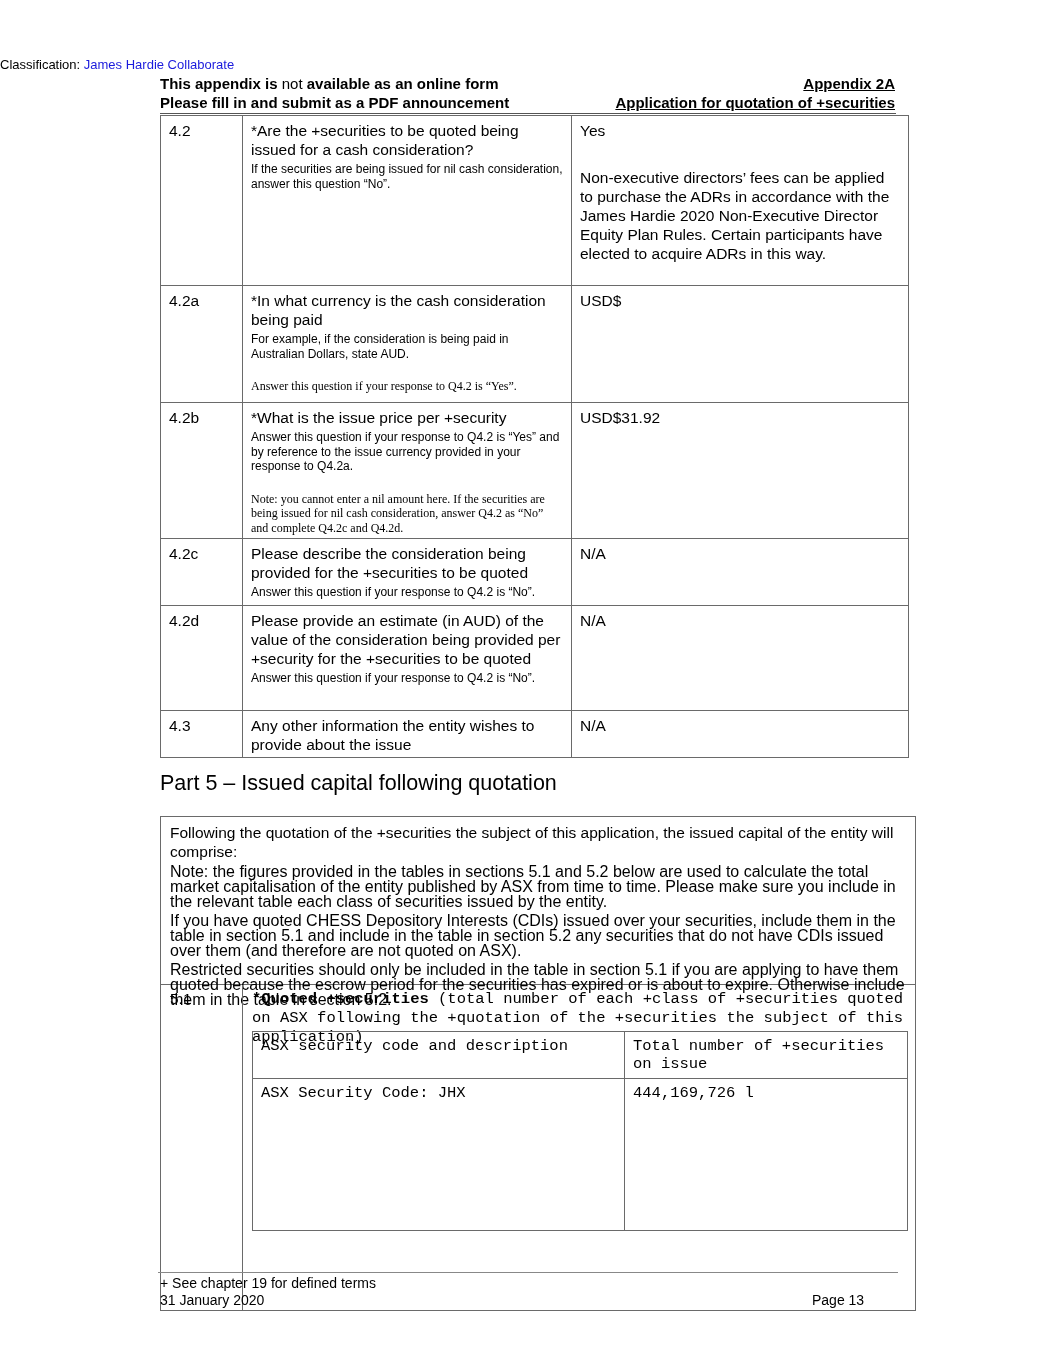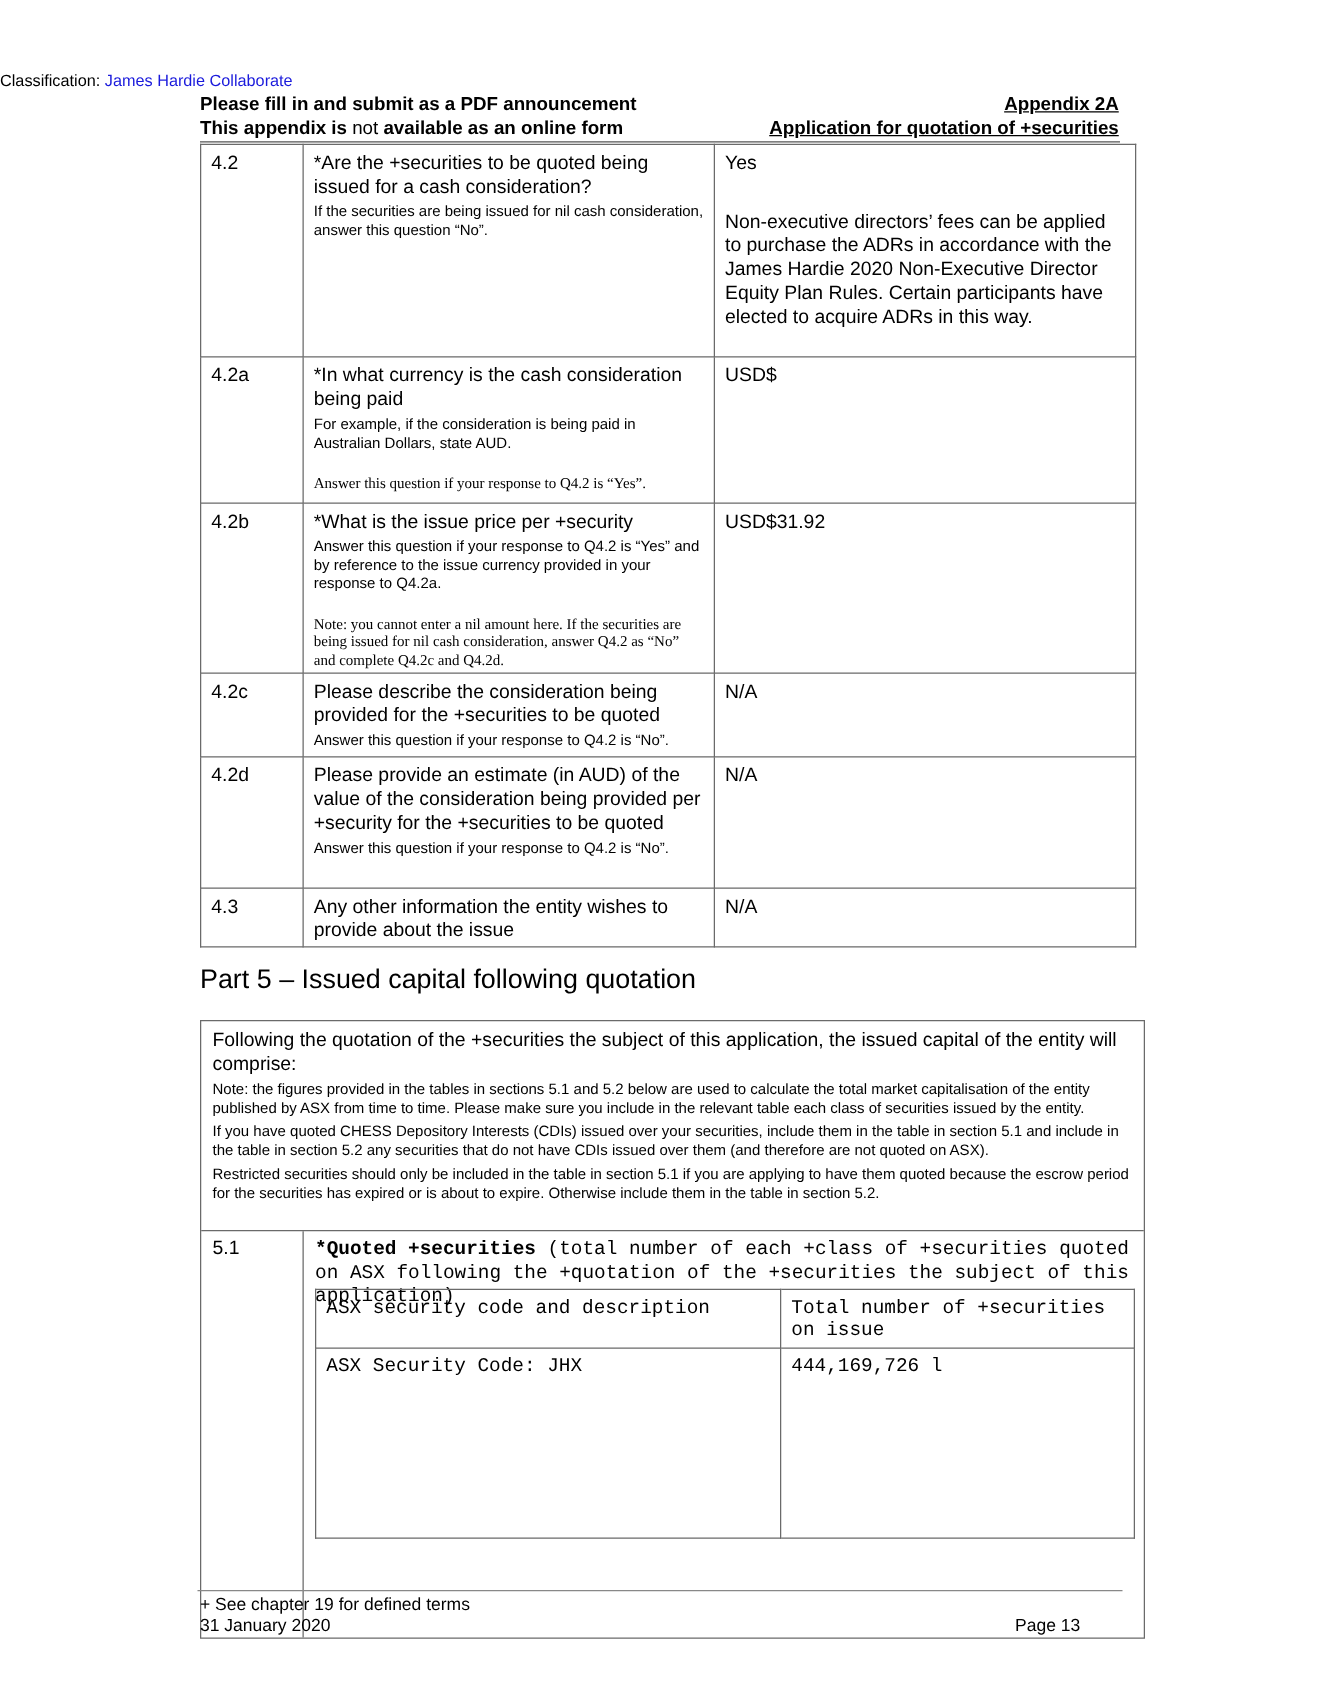--- a/index.html
+++ b/index.html
@@ -23,43 +23,43 @@
     .qmain { font-size: 15.5px; line-height: 19px; }
     .qnote { font-size: 12px; line-height: 14.5px; margin-top: 3px; }
     .qnote + .qnote { margin-top: 18px; font-family: Liberation Serif, serif; }
     .ansgap { height: 28px; }
 
     .part5 { left: 160px; top: 771px; font-size: 21.5px; }
 
     .box5 { left: 160px; top: 816px; width: 756px; height: 495px; border: 1px solid #6a6a6a; box-sizing: border-box; }
     .intro { position: absolute; left: 0; top: 0; width: 100%; height: 168px; border-bottom: 1px solid #6a6a6a; box-sizing: border-box; padding: 6px 9px; }
     .intro .lead { font-size: 15.5px; line-height: 19px; }
-    .intro .note { font-size: 12px; line-height: 15px; margin-top: 3px; }
+    .intro .note { font-size: 16px; line-height: 15px; margin-top: 3px; }
     .intro .note + .note { margin-top: 4px; }
     .s51num { position: absolute; left: 0; top: 168px; width: 82px; bottom: 0; border-right: 1px solid #6a6a6a; box-sizing: border-box; padding: 5px 9px; font-size: 15.5px; }
     .s51body { position: absolute; left: 82px; top: 168px; right: 0; bottom: 0; padding: 5px 9px; font-family: Liberation Mono, monospace; }
     .s51body .desc { font-size: 15.5px; line-height: 19px; }
     table.inner { position: absolute; left: 9px; top: 46px; width: 656px; height: 200px; border-collapse: collapse; table-layout: fixed; }
     table.inner td { border: 1px solid #6a6a6a; padding: 5px 8px; font-size: 15.5px; vertical-align: top; }
     table.inner tr.h td { height: 18px; }
     table.inner td.c1 { width: 355px; }
 
     .ftr-rule { left: 158px; top: 1272px; width: 740px; border-top: 1px solid #888; }
     .ftr1 { left: 160px; top: 1275px; font-size: 14px; }
     .ftr2 { left: 160px; top: 1292px; font-size: 14px; }
     .ftr3 { left: 812px; top: 1292px; font-size: 14px; }
   </style>
 </head>
 <body>
 
 <div class="abs classif"><span>Classification: </span><span class="blue">James Hardie Collaborate</span></div>
 
 <div class="abs hdr-left">
+  <div><span>This appendix is </span><span class="nb">not</span><span> available as an online form</span></div>
   <div>Please fill in and submit as a PDF announcement</div>
-  <div><span>This appendix is </span><span class="nb">not</span><span> available as an online form</span></div>
 </div>
 <div class="abs hdr-right">
   <div>Appendix 2A</div>
   <div>Application for quotation of +securities</div>
 </div>
 <div class="abs hdr-rule"></div>
 
 <table class="q">
   <tbody>
       <tr style="height:170px">

